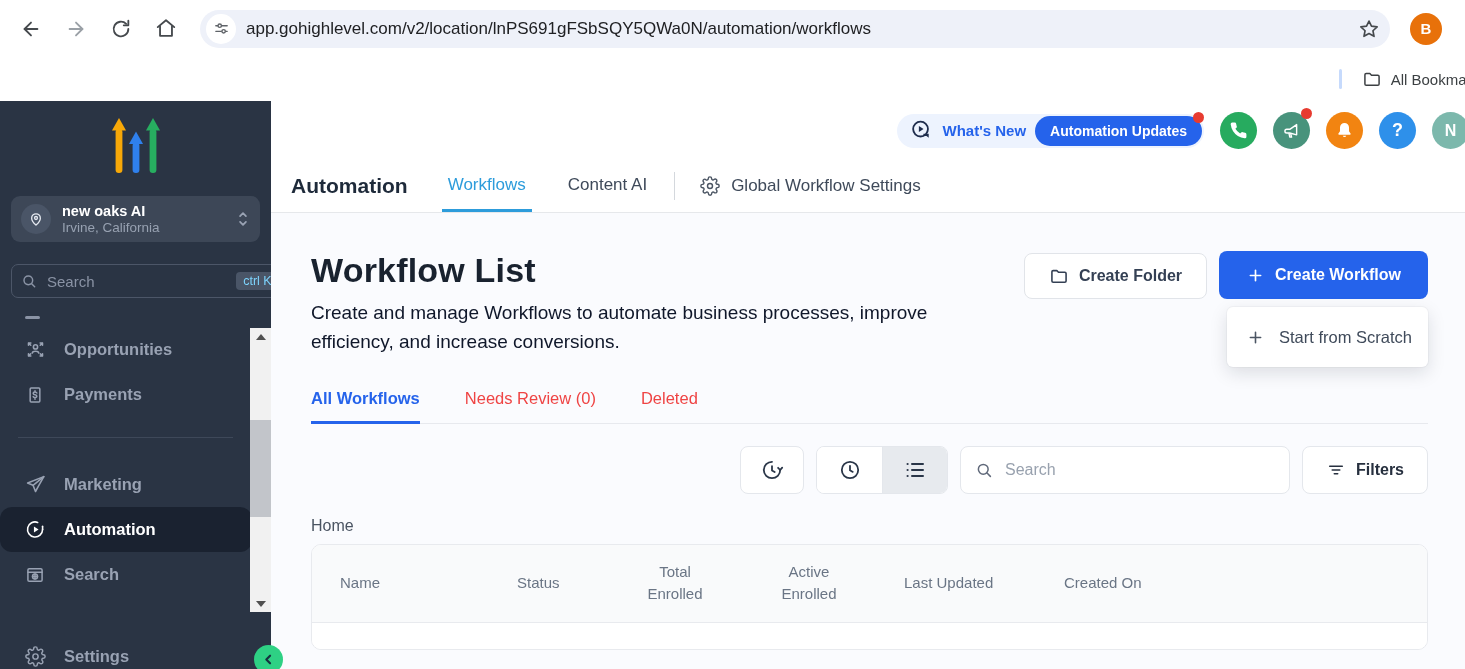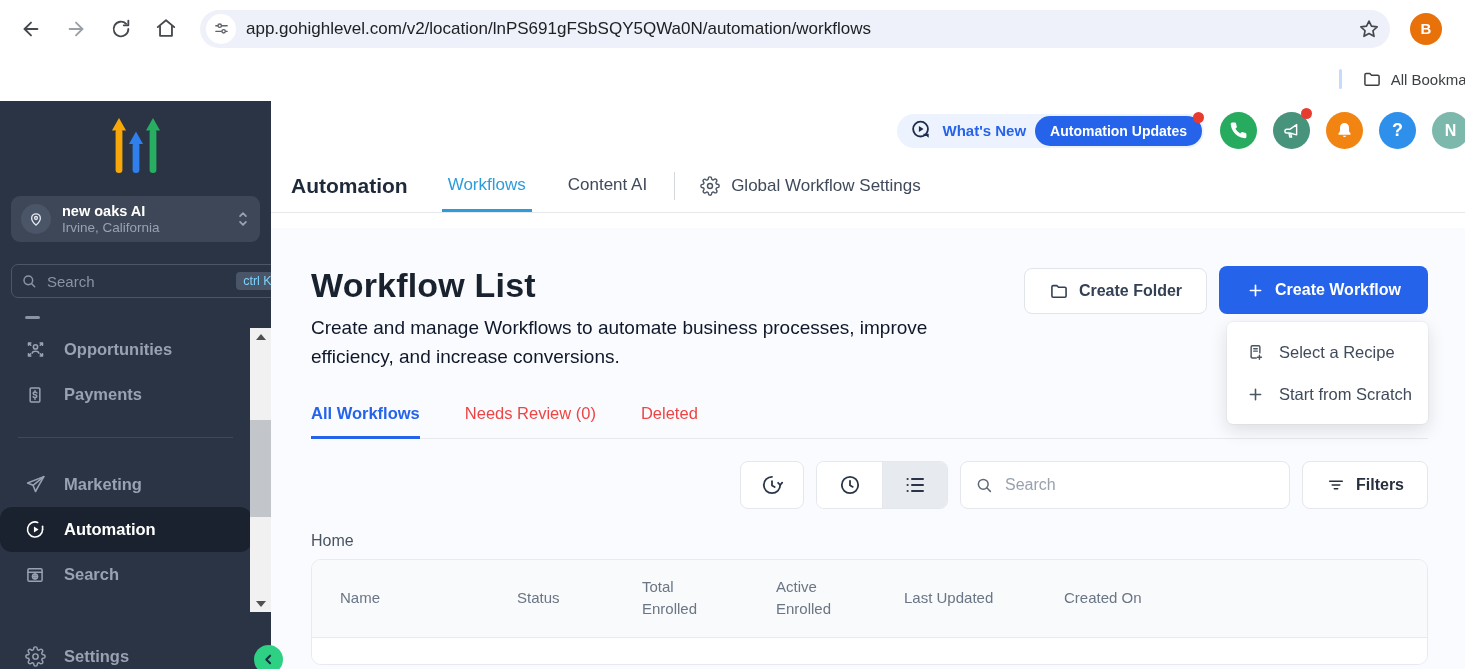--- a/index.html
+++ b/index.html
@@ -66,21 +66,21 @@
   .tri-up{width:0;height:0;border-left:5px solid transparent;border-right:5px solid transparent;
           border-bottom:6px solid #505050;}
   .tri-down{width:0;height:0;border-left:5px solid transparent;border-right:5px solid transparent;
             border-top:6px solid #505050;}
   .sb-thumb{position:absolute;left:0;top:92px;width:100%;height:97px;background:#c2c5ca;}
   .collapse-btn{position:absolute;left:254px;top:544px;width:29px;height:29px;border-radius:50%;
                 background:#2ed184;border:none;color:#16323f;display:flex;align-items:center;
                 justify-content:center;z-index:5;}
 
   
-  .main{flex:1;display:flex;flex-direction:column;min-width:0;gap:15px;}
+  .main{flex:1;display:flex;flex-direction:column;min-width:0;}
   .main-header{height:111px;background:#fff;border-bottom:1px solid #e6e8eb;position:relative;
                flex:none;}
   .topbar{position:absolute;top:11px;right:-4px;display:flex;align-items:center;gap:16px;}
   .wn-pill{height:34px;background:#edf3fe;border-radius:17px;display:flex;align-items:center;
            padding:0 2px 0 12px;gap:9px;border:none;}
   .wn-label{color:#2563eb;font-size:15px;font-weight:700;}
   .wn-badge{position:relative;height:30px;background:#2563eb;color:#fff;border-radius:15px;
             font-size:14px;font-weight:700;display:flex;align-items:center;padding:0 15px;}
   .dot{position:absolute;width:11px;height:11px;border-radius:50%;background:#e73b30;
        top:-4px;right:-2px;}
@@ -141,21 +141,21 @@
                display:flex;align-items:center;justify-content:center;gap:10px;font-size:16px;
                font-weight:600;color:#27303f;font-family:inherit;}
 
   .crumb{margin-top:23px;font-size:16px;color:#4a5462;}
   .table-card{margin-top:9px;background:#fff;border:1px solid #e8eaee;border-radius:10px;
               overflow:hidden;}
   .thead{display:grid;grid-template-columns:177px 125px 134px 128px 160px 1fr;
          align-items:center;padding:16px 0 16px 28px;background:#f9fafb;
          border-bottom:1px solid #e8eaee;min-height:44px;box-sizing:border-box;}
   .th{font-size:15px;color:#6a7585;line-height:1.5;}
-  .th.wrap{max-width:66px;}
+  .th.wrap{max-width:66px;text-align:center;}
   .tbody-row{height:26px;background:#fff;}
 </style>
 </head>
 <body>
 
 <div class="chrome">
   <div class="chrome-toolbar">
     <button class="nav-btn">
       <svg width="24" height="24" viewBox="0 0 24 24" fill="none" stroke="currentColor" stroke-width="2" stroke-linecap="round" stroke-linejoin="round">
           <path d="M19 12H5"></path>
@@ -423,31 +423,20 @@
           </button>
           <button class="btn btn-primary">
             <svg width="19" height="19" viewBox="0 0 24 24" fill="none" stroke="currentColor" stroke-width="2.1" stroke-linecap="round">
                 <path d="M12 5.5v13M5.5 12h13"></path>
               </svg>
             <span>Create Workflow</span>
           </button>
           <div class="dropdown">
             <div class="dd-item">
               <span class="ic">
-                <svg width="19" height="19" viewBox="0 0 24 24" fill="none" stroke="currentColor" stroke-width="1.8" stroke-linecap="round">
-                    <path d="M6.5 17.5V5a1.5 1.5 0 0 1 1.5-1.5h8A1.5 1.5 0 0 1 17.5 5v7.5"></path>
-                    <path d="M6.5 17.5A1.5 1.5 0 0 0 8 19h5"></path>
-                    <path d="M9.8 7.3h4.4M9.8 10.3h4.4"></path>
-                    <path d="M17 15.5v5M14.5 18h5"></path>
-                  </svg>
-              </span>
-              <span>Select a Recipe</span>
-            </div>
-            <div class="dd-item">
-              <span class="ic">
                 <svg width="19" height="19" viewBox="0 0 24 24" fill="none" stroke="currentColor" stroke-width="2" stroke-linecap="round">
                     <path d="M12 5.5v13M5.5 12h13"></path>
                   </svg>
               </span>
               <span>Start from Scratch</span>
             </div>
           </div>
         </div>
       </div>
 

